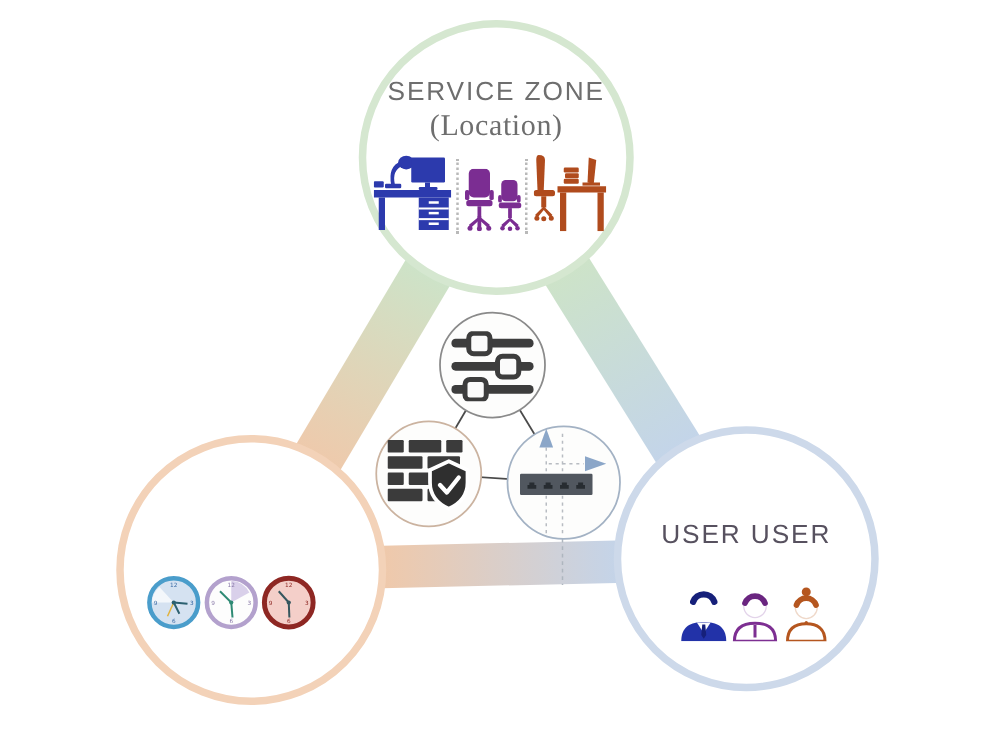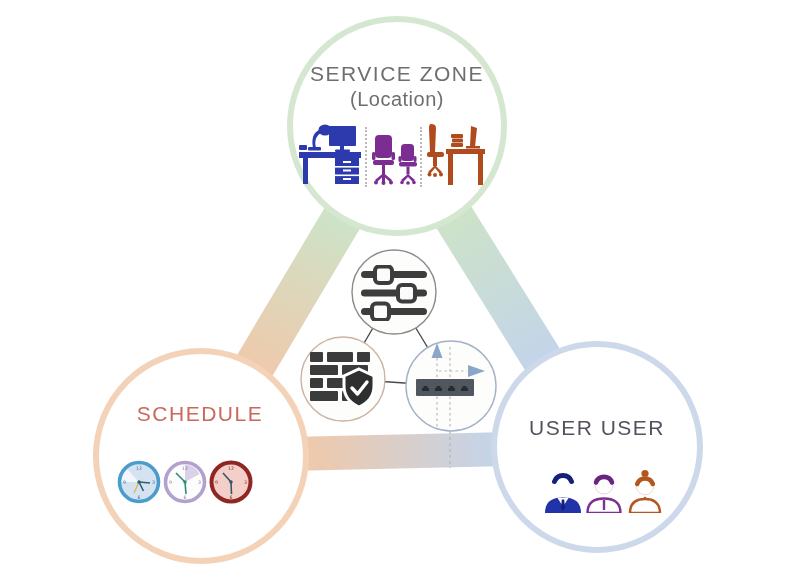--- a/index.html
+++ b/index.html
@@ -7,22 +7,22 @@
     position:relative; width:789px; height:585px; background:#ffffff;
     font-family:"Liberation Sans", sans-serif; overflow:hidden;
   }
   .abs { position:absolute; }
   .bg-svg { position:absolute; left:0; top:0; }
   .node-title {
     position:absolute; text-align:center; font-size:21px; font-weight:300;
     letter-spacing:1.5px; line-height:1; white-space:nowrap;
   }
   .node-sub {
-    position:absolute; text-align:center; font-size:20px; font-weight:300;
-    letter-spacing:0.5px; line-height:1; white-space:nowrap;
+    position:absolute; text-align:center; font-size:24px; font-weight:300;
+    letter-spacing:0.5px; line-height:1; white-space:nowrap;font-family:Liberation Serif, serif;
   }
   .t-service { color:#6e6e6e; }
   .t-schedule { color:#ca695b; }
   .t-user { color:#57515f; }
   .sep {
     position:absolute; width:0; border-left:2px dotted #b9b9b9; height:60px;
   }
   .icon-row { position:absolute; display:flex; align-items:flex-end; }
 </style>
 </head>
@@ -175,21 +175,20 @@
     <polygon points="61,24 78,30 61,36" fill="#8ba6c8"></polygon>
     <rect x="9" y="38" width="58" height="17" rx="1" fill="#51575f"></rect>
     <g fill="#272c31">
       <path d="M15 50 v-3 h1.5 v-2 h4 v2 H22 v3 Z"></path>
       <path d="M28 50 v-3 h1.5 v-2 h4 v2 H35 v3 Z"></path>
       <path d="M41 50 v-3 h1.5 v-2 h4 v2 H48 v3 Z"></path>
       <path d="M54 50 v-3 h1.5 v-2 h4 v2 H61 v3 Z"></path>
     </g>
   </svg>
 
-  <div class="node-title t-schedule" style="left:50px; top:403px; width:300px;">SCHEDULE</div>
 
   <div class="icon-row" style="left:117px; top:460px; gap:2px;">
 
     <svg width="44" height="44" viewBox="0 0 44 44">
       <circle cx="22" cy="22" r="19.5" fill="#d5e2f1" stroke="#4a9dcb" stroke-width="3.6"></circle>
       <path d="M22 22 L4.5 22 A17.5 17.5 0 0 1 10.5 9.5 Z" fill="#f3f7fb"></path>
       <g font-family="DejaVu Sans, sans-serif" font-size="4.6" fill="#3a6aa5" text-anchor="middle">
         <text x="22" y="9.5">12</text>
         <text x="36.5" y="23.8">3</text>
         <text x="22" y="38.5">6</text>

